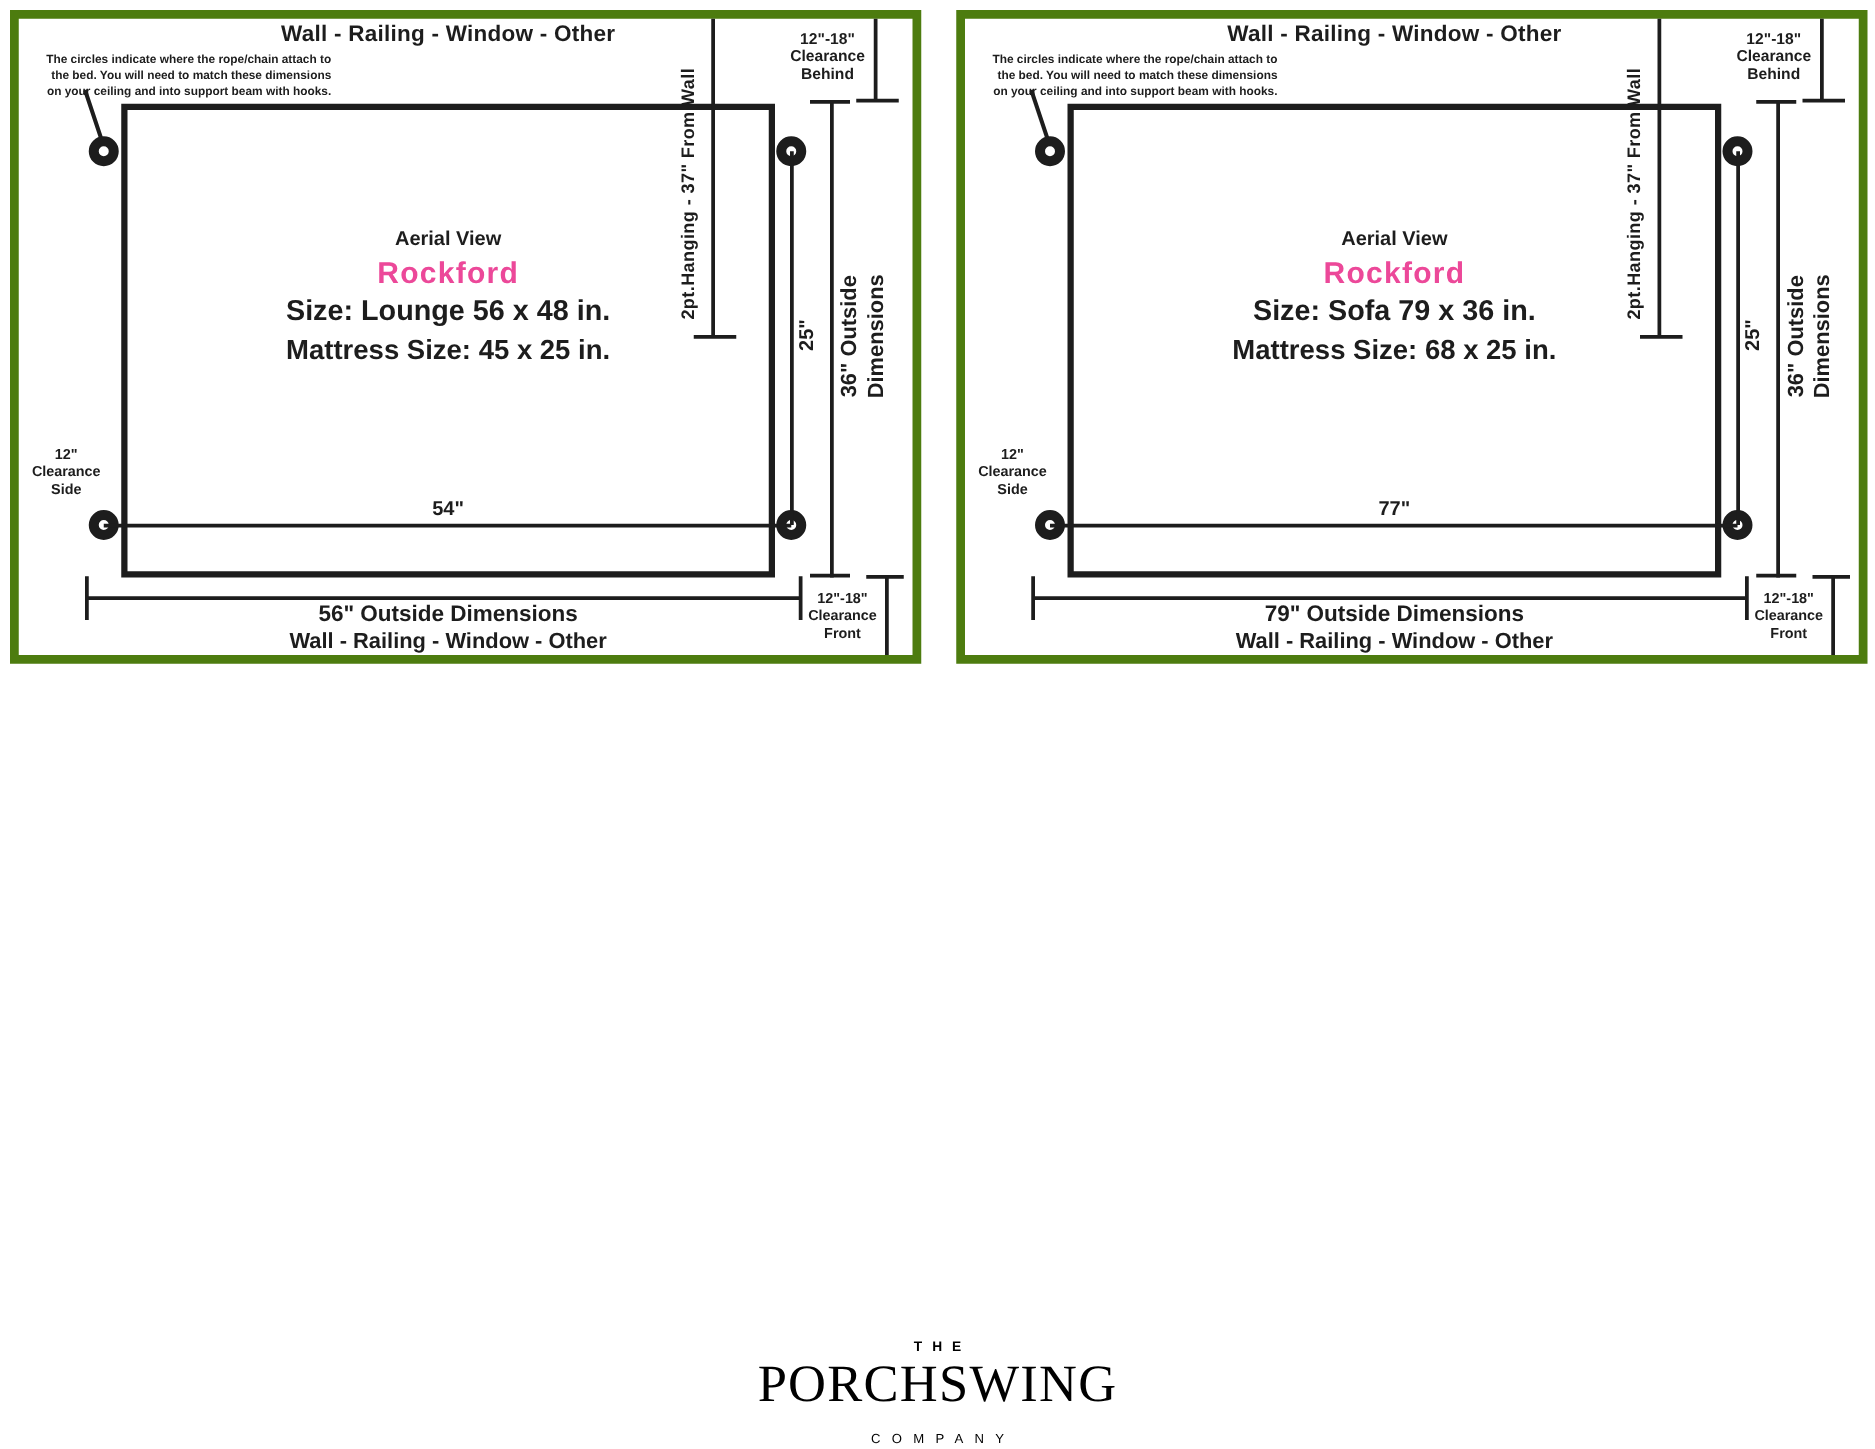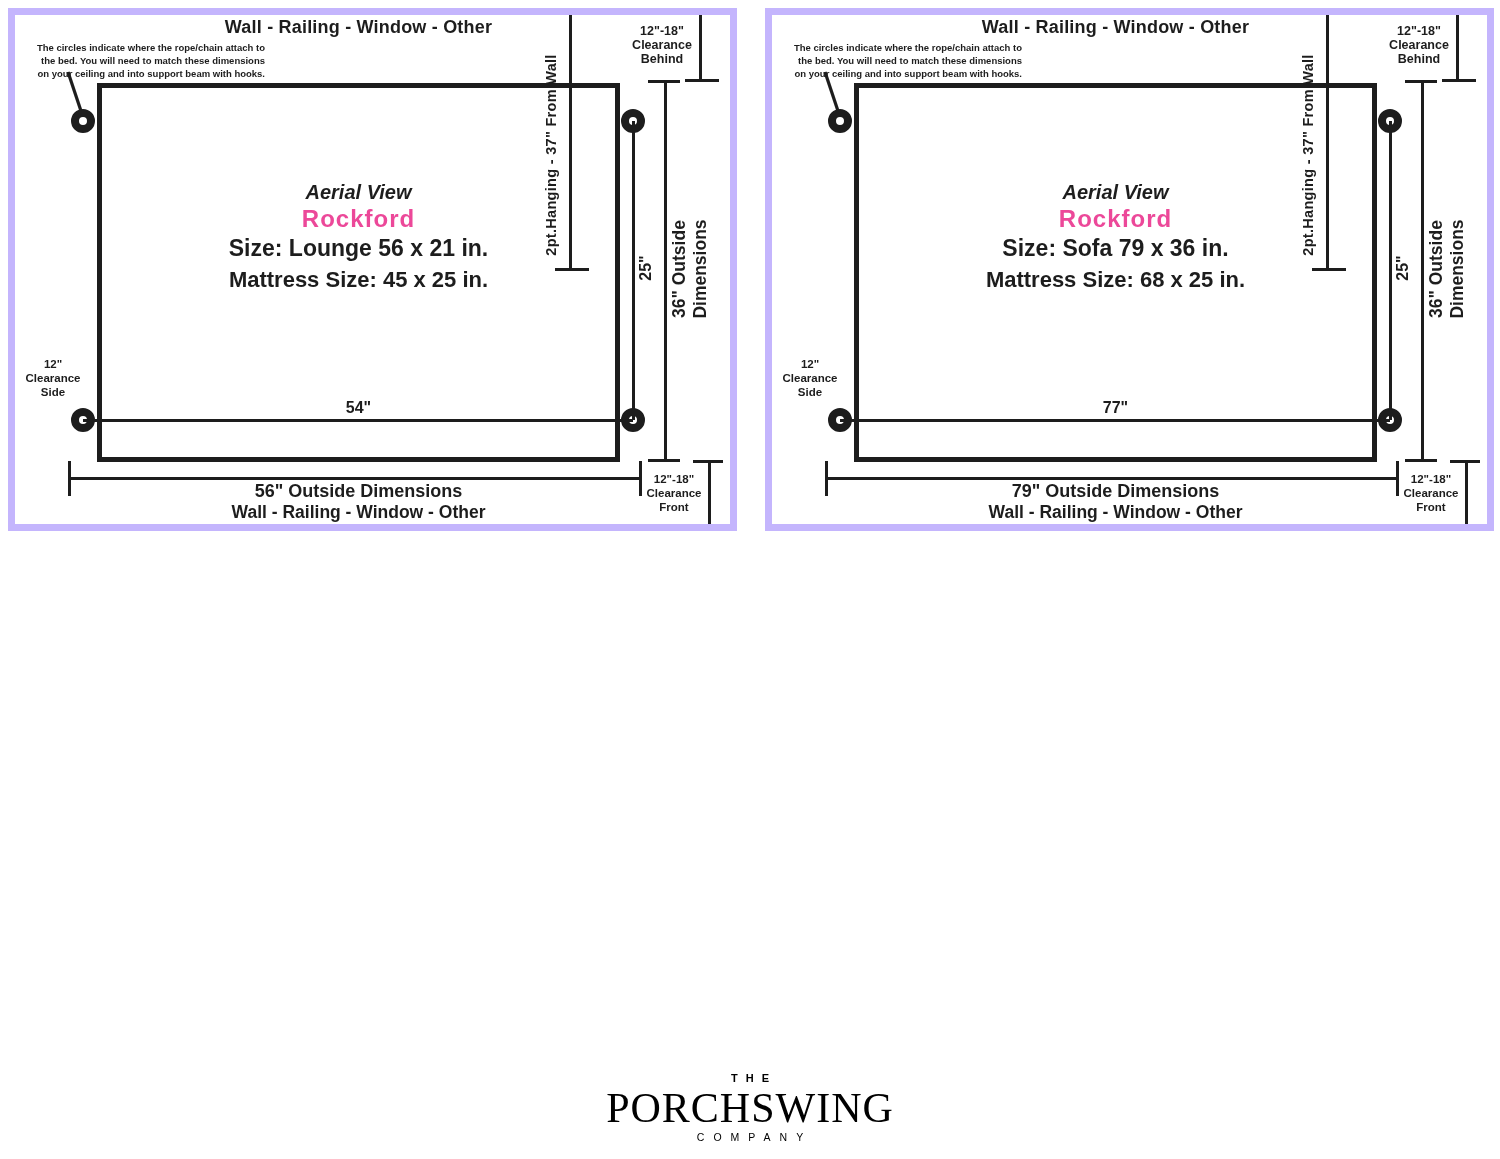--- a/index.html
+++ b/index.html
@@ -1,20 +1,20 @@
 <!DOCTYPE html>
 <html><head>
 <meta charset="utf-8">
 <style>
   html,body{margin:0;padding:0;background:#ffffff;}
   body{width:1500px;height:1159px;position:relative;font-family:"Liberation Sans",sans-serif;color:#1d1d1d;}
   .stage{position:absolute;inset:0;}
 
   
-  .panel{position:absolute;top:8px;width:729px;height:523px;border:7px solid #c4b5fd;box-sizing:border-box;background:#fff;}
+  .panel{position:absolute;top:8px;width:729px;height:523px;border:7px solid #4d7c0f;box-sizing:border-box;background:#fff;}
   .panel.p1{left:8px;}
   .panel.p2{left:765px;}
   .panel *{box-sizing:border-box;}
   .ln{position:absolute;background:#1d1d1d;}
 
   
   .p-title{position:absolute;left:82px;top:2px;width:523px;text-align:center;font-size:18px;font-weight:bold;letter-spacing:.2px;}
 
   
   .annotation{position:absolute;left:0px;top:26px;width:250px;text-align:right;font-size:9.5px;font-weight:bold;line-height:13px;}
@@ -66,30 +66,30 @@
   
   .cf-line{left:693px;top:446px;width:3px;height:63px;}
   .cf-tick{left:678px;top:445px;width:30px;height:3px;}
   .cf-text{position:absolute;left:619px;top:457px;width:80px;text-align:center;font-size:11.5px;font-weight:bold;line-height:14px;}
 
   
   .cs-text{position:absolute;left:0px;top:342px;width:76px;text-align:center;font-size:11.5px;font-weight:bold;line-height:14px;}
 
   
   .center-block{position:absolute;left:82px;top:165px;width:523px;text-align:center;font-weight:bold;}
-  .center-block .aerial{font-size:20px;line-height:24px;font-style:italic;}
+  .center-block .aerial{font-size:16px;line-height:24px;}
   .center-block .model{font-size:24px;line-height:29px;color:#ec4899;letter-spacing:1px;}
   .center-block .size{font-size:23px;line-height:31px;}
   .center-block .mattress{font-size:22px;line-height:31px;}
 
   
   .logo{position:absolute;left:0;right:0;top:1072px;text-align:center;color:#000000;}
   .logo .the{font-size:11px;font-weight:bold;letter-spacing:8px;padding-left:8px;}
   .logo .name{font-family:"Liberation Serif",serif;font-size:42px;line-height:44px;letter-spacing:1px;margin-top:2px;}
-  .logo .company{font-size:10.5px;letter-spacing:9px;padding-left:9px;margin-top:1px;}
+  .logo .company{font-size:10.5px;letter-spacing:9px;padding-left:9px;margin-top:15px;}
 </style>
 </head>
 <body>
 
 <div class="stage">
 
   <div class="panel p1">
     <div class="p-title">Wall - Railing - Window - Other</div>
 
     <div class="annotation">
@@ -152,21 +152,21 @@
 
     <div class="cs-text">
       <div>12"</div>
       <div>Clearance</div>
       <div>Side</div>
     </div>
 
     <div class="center-block">
       <div class="aerial">Aerial View</div>
       <div class="model">Rockford</div>
-      <div class="size">Size: Lounge 56 x 21 in.</div>
+      <div class="size">Size: Lounge 56 x 48 in.</div>
       <div class="mattress">Mattress Size: 45 x 25 in.</div>
     </div>
   </div>
 
   <div class="panel p2">
     <div class="p-title">Wall - Railing - Window - Other</div>
 
     <div class="annotation">
       <div>The circles indicate where the rope/chain attach to</div>
       <div>the bed. You will need to match these dimensions</div>

